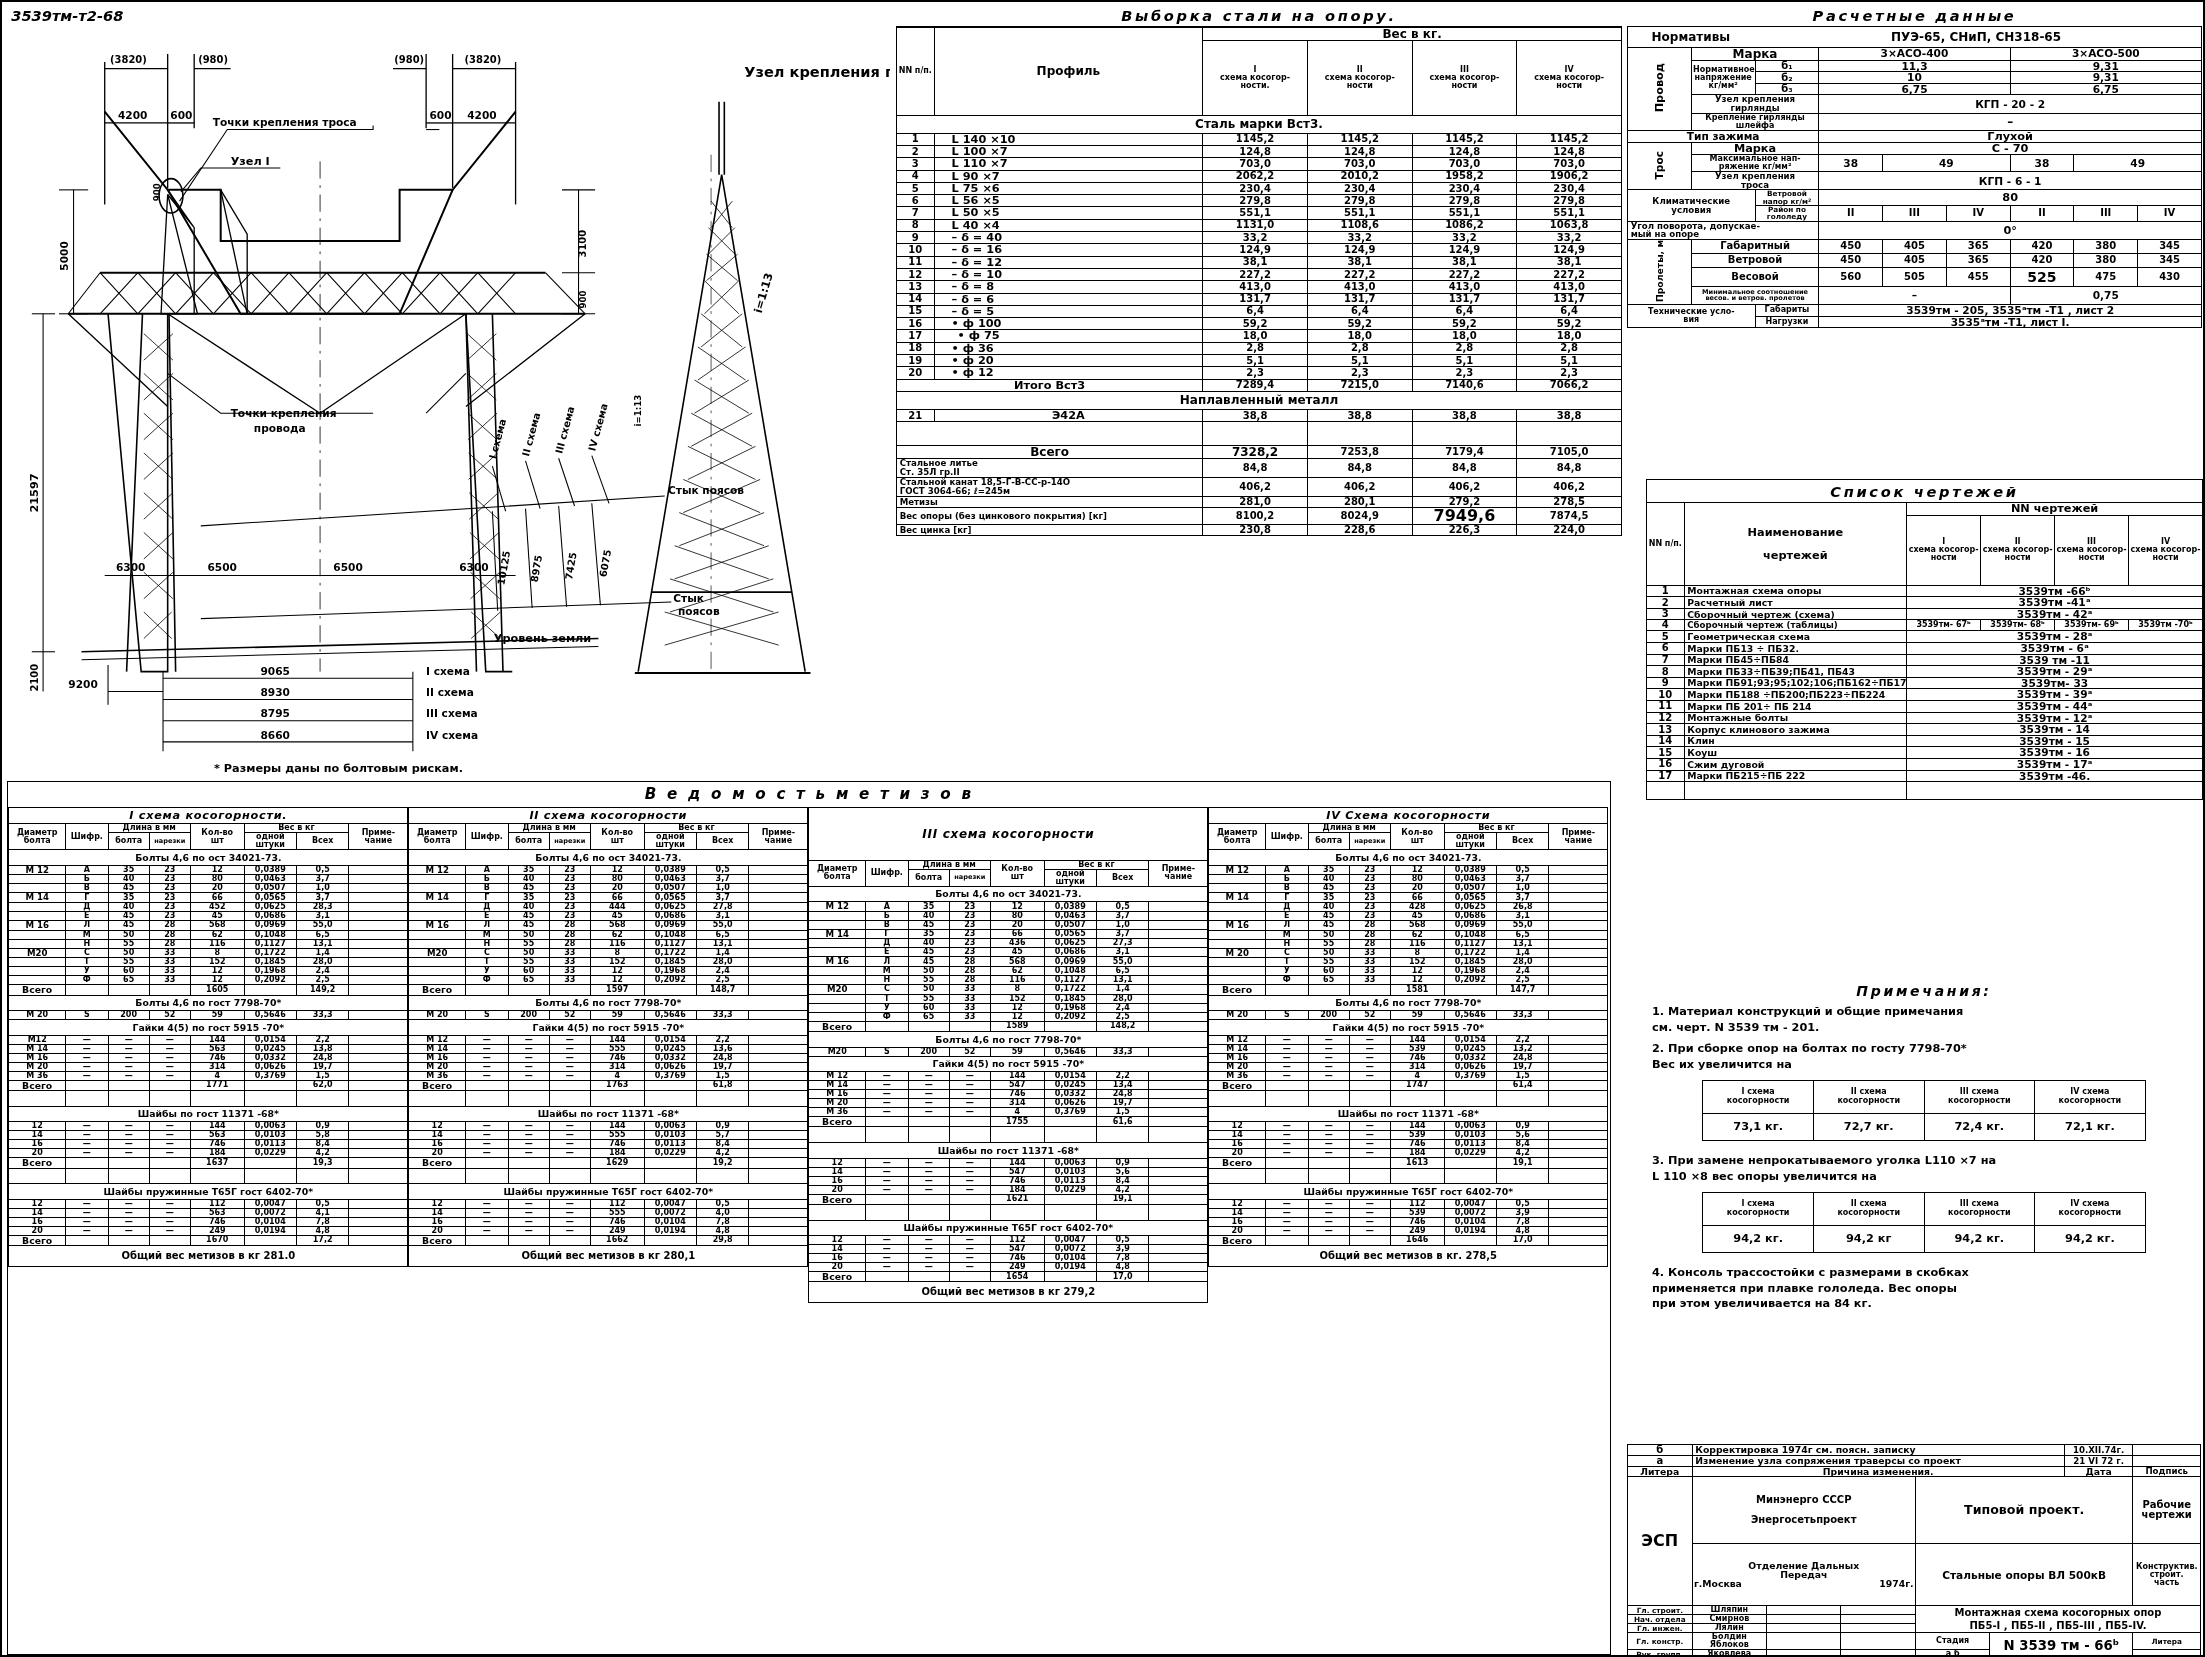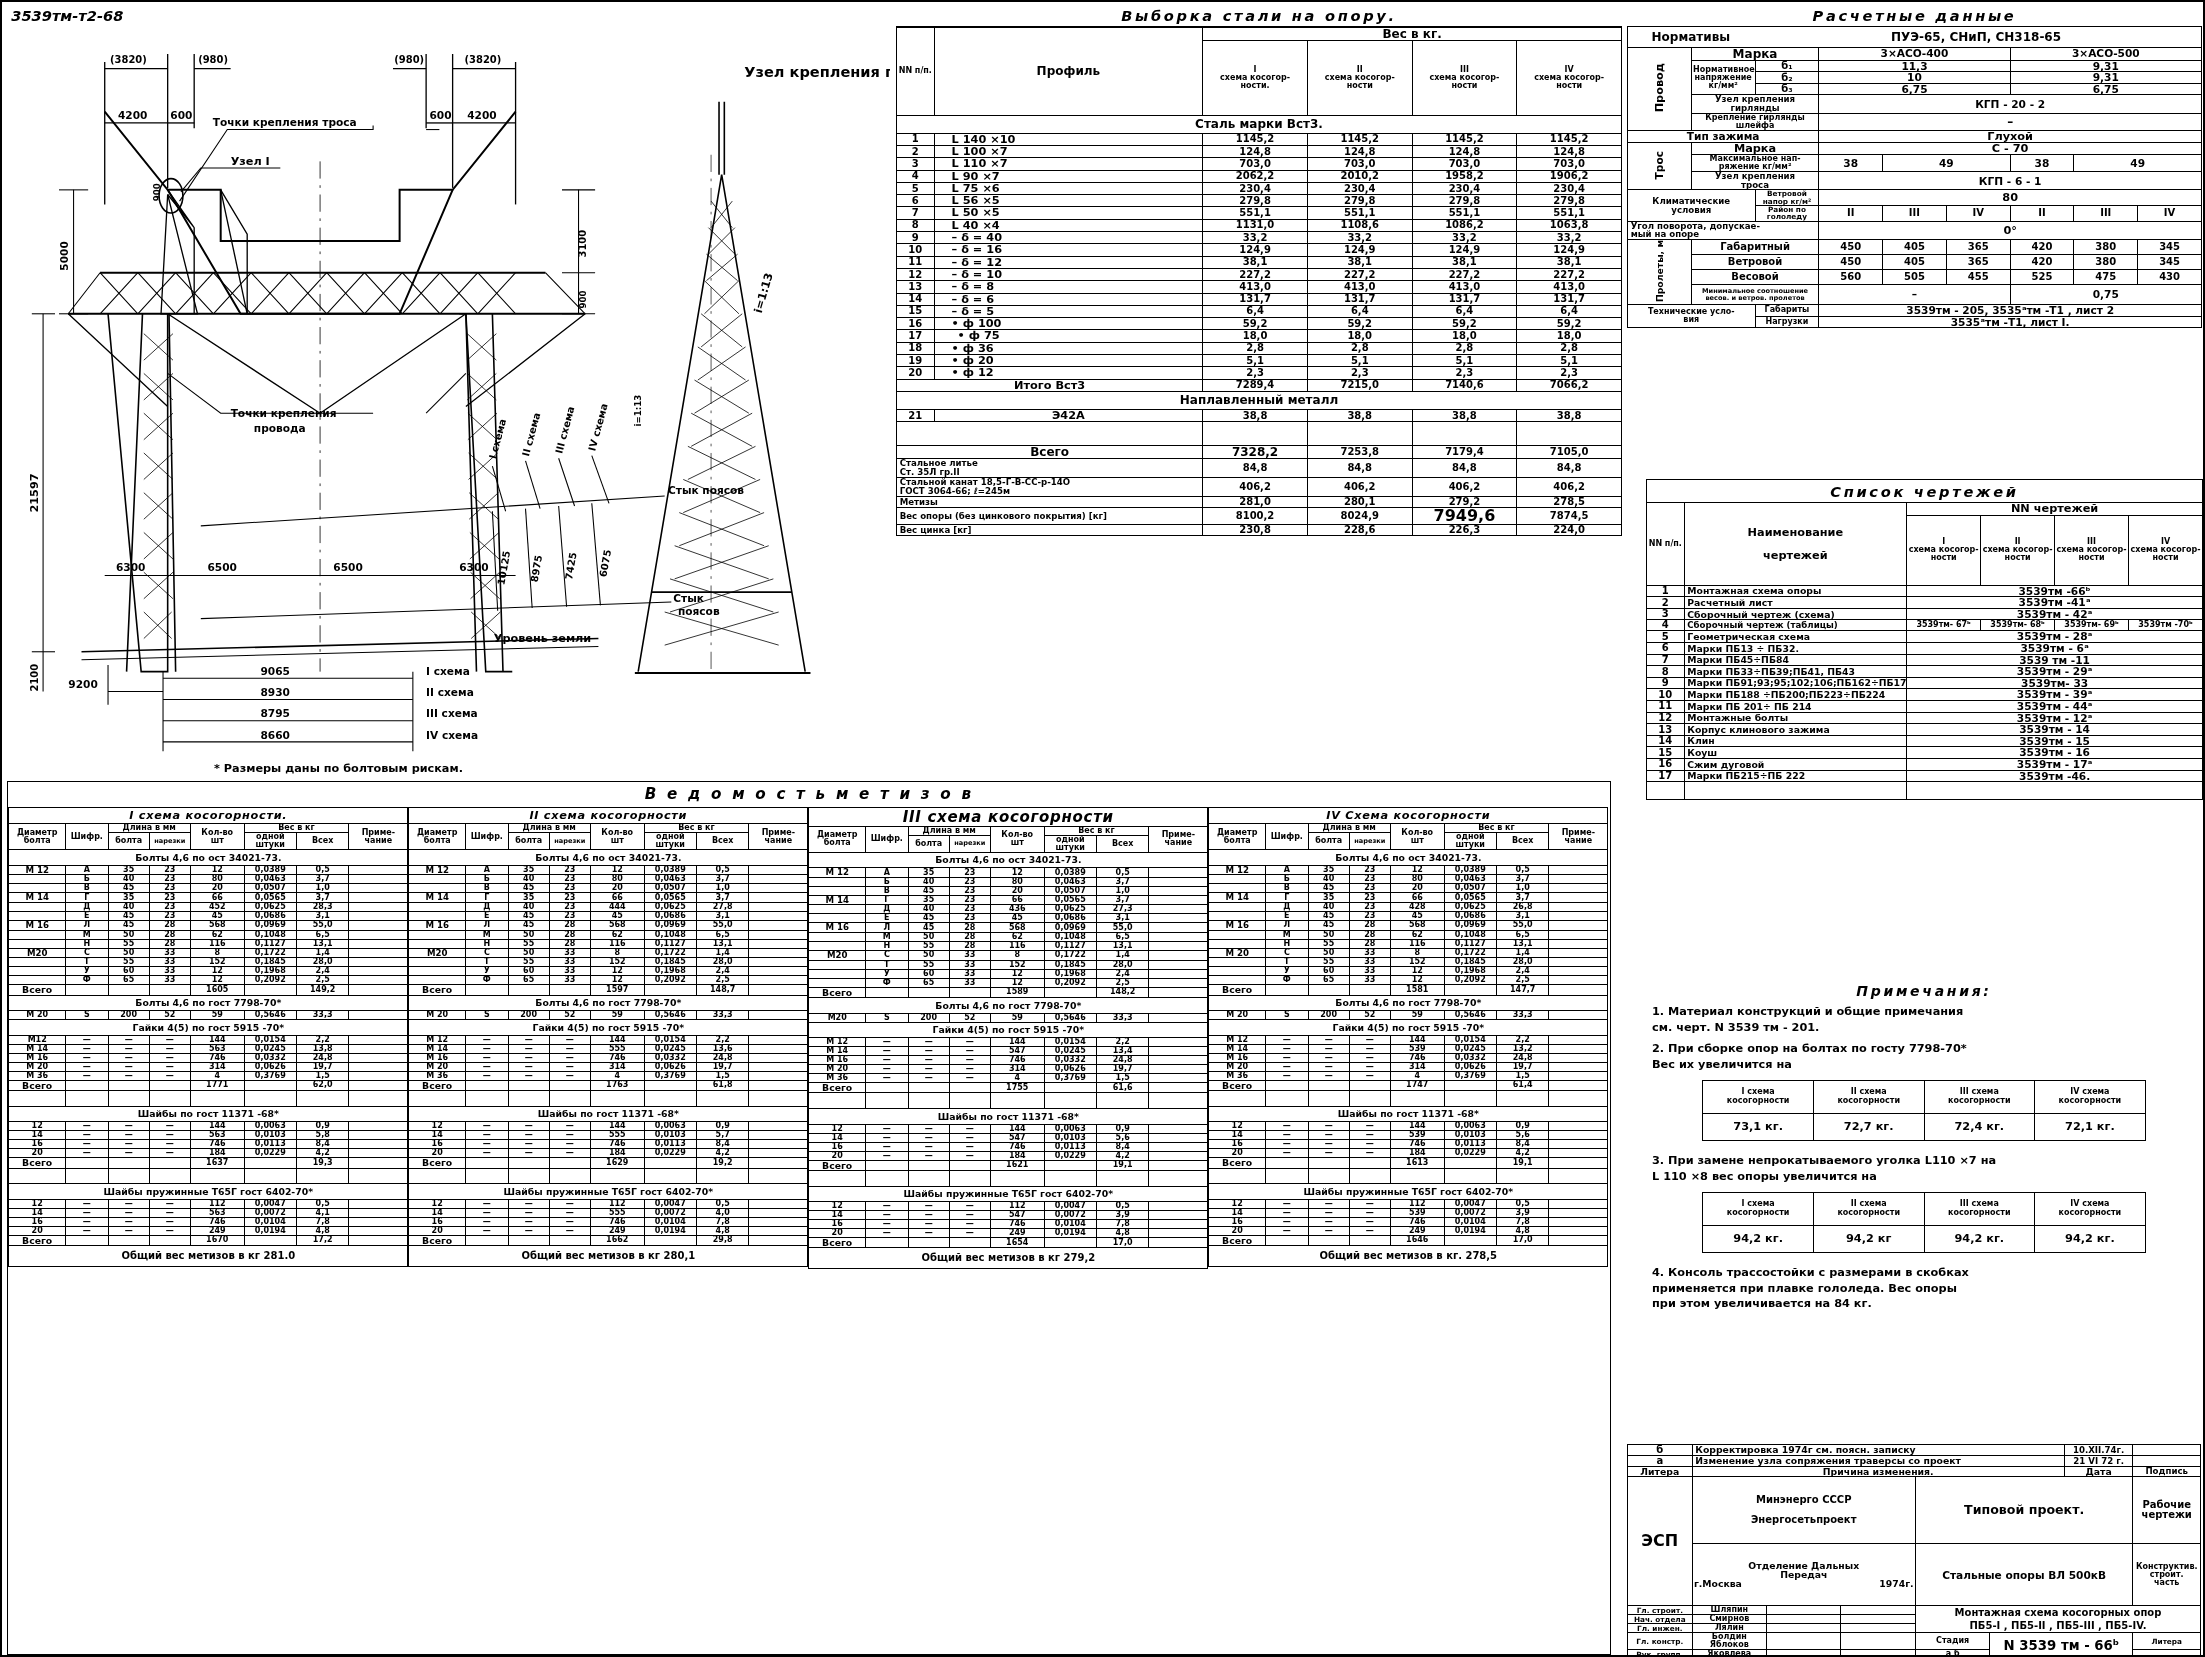--- a/index.html
+++ b/index.html
@@ -583,21 +583,21 @@
             <td style="font-size:10px">365</td>
             <td style="font-size:10px">420</td>
             <td style="font-size:10px">380</td>
             <td style="font-size:10px">345</td>
           </tr>
           <tr>
             <td colspan="2" class="hdr" style="font-size:10px">Весовой</td>
             <td style="font-size:10px">560</td>
             <td style="font-size:10px">505</td>
             <td style="font-size:10px">455</td>
-            <td style="font-size:10px">525</td>
+            <td style="font-size:14px">525</td>
             <td style="font-size:10px">475</td>
             <td style="font-size:10px">430</td>
           </tr>
           <tr>
             <td colspan="2" class="hdr" style="font-size:6.6px">Минимальное соотношение<br>весов. и ветров. пролетов</td>
             <td colspan="3" style="font-size:10.6px">–</td>
             <td colspan="3" style="font-size:10.6px">0,75</td>
           </tr>
           <tr>
             <td colspan="2" rowspan="2" class="hdr" style="font-size:8px">Технические усло-<br>вия</td>
@@ -1501,21 +1501,21 @@
                 <td>29,8</td>
                 <td></td>
               </tr>
               <tr>
                 <td colspan="8" style="font-size:10px;height:20px">Общий  вес  метизов в кг 280,1</td>
               </tr>
             </tbody>
           </table>
         </div>
         <div style="width:400px">
-          <div class="sec-title" style="font-size:15px;letter-spacing:0.7px;padding:0 0;border:0.7px solid #000;border-bottom:none">III схема косогорности</div>
+          <div class="sec-title" style="font-size:12px;letter-spacing:0.7px;padding:19px 0;border:0.7px solid #000;border-bottom:none">III схема косогорности</div>
           <table style="width:400px;font-size:8px">
             <tbody>
               <tr>
                 <td rowspan="2" class="hdr" style="width:52px">Диаметр<br>болта</td>
                 <td rowspan="2" class="hdr" style="width:38px">Шифр.</td>
                 <td colspan="2" class="hdr" style="width:77px">Длина в мм</td>
                 <td rowspan="2" class="hdr" style="width:49px">Кол-во<br>шт</td>
                 <td colspan="2" class="hdr" style="width:99px">Вес в кг</td>
                 <td rowspan="2" class="hdr" style="width:54px">Приме-<br>чание</td>
               </tr>

